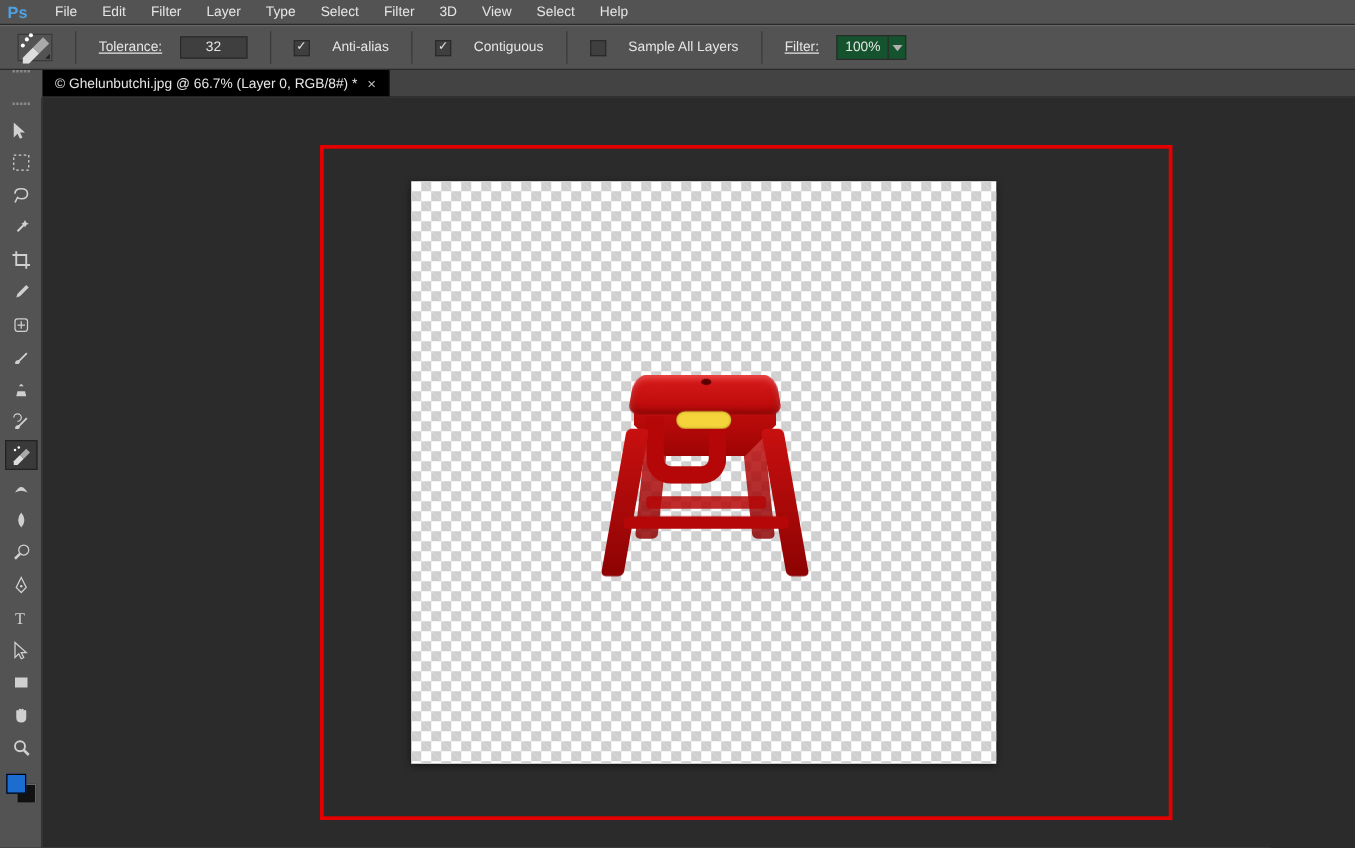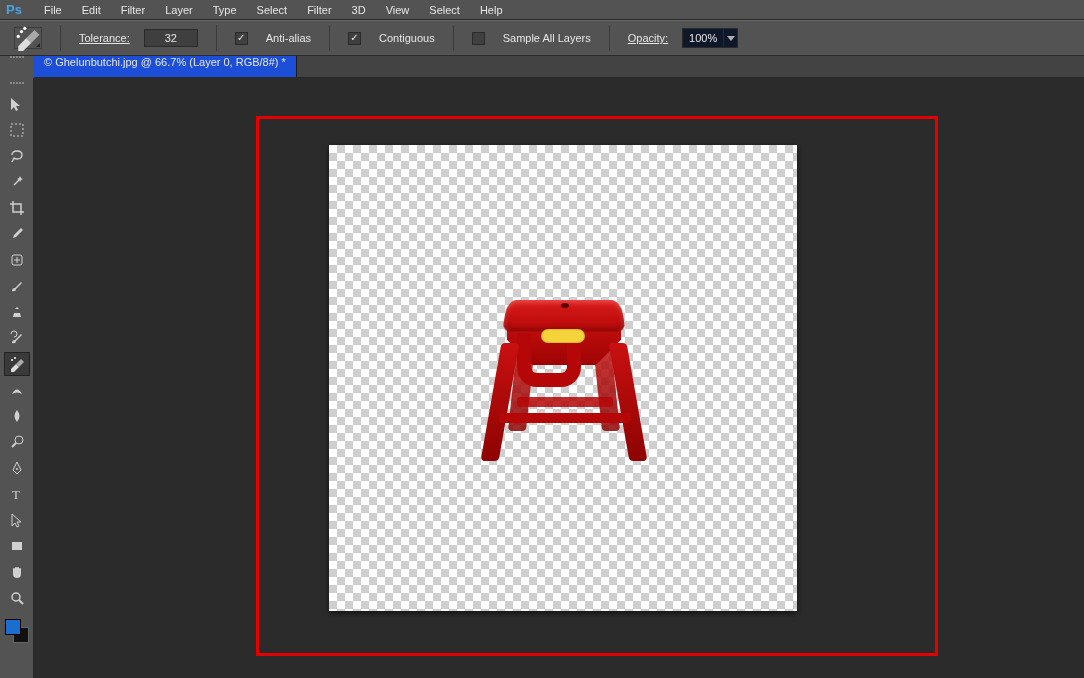--- a/index.html
+++ b/index.html
@@ -77,21 +77,21 @@
 .chk.checked::after {
   content: "✓";
   color: #e6e6e6;
   font-size: 10px;
   line-height: 1;
 }
 .opt-group { display: flex; align-items: center; gap: 14px; }
 .sep { width: 1px; height: 26px; background: #3a3a3a; margin: 0 4px; }
 .opacity-box {
   display: flex; align-items: center;
-  background: #0f172a;
+  background: #14532d;
   border: 1px solid #2a2a2a;
   height: 20px;
 }
 .opacity-val { padding: 0 6px; }
 .opacity-btn {
   width: 14px; height: 18px;
   border-left: 1px solid #2a2a2a;
   display: flex; align-items: center; justify-content: center;
 }
 .opacity-btn .dtri {
@@ -113,28 +113,27 @@
   position: absolute;
   left: 34px; top: 56px;
   right: 0;
   height: 22px;
   background: #434343;
   border-bottom: 1px solid #2a2a2a;
   display: flex;
   align-items: stretch;
 }
 .tab {
-  background: #1d4ed8;
+  background: #000000;
   border-right: 1px solid #1a1a1a;
   display: flex; align-items: center;
   padding: 0 10px;
   gap: 8px;
   font-size: 11px;
   color: #e6e6e6;
-  flex-direction: column;
 }
 .tab .close { color: #bbb; font-size: 12px; cursor: pointer; }
 
 .tools {
   position: absolute;
   left: 0; top: 78px;
   width: 34px;
   bottom: 0;
   background: #535353;
   border-right: 1px solid #2a2a2a;
@@ -313,21 +312,21 @@
   <label class="opt-group">
     <span class="chk checked"></span>
     <span>Contiguous</span>
   </label>
   <div class="sep"></div>
   <label class="opt-group">
     <span class="chk"></span>
     <span>Sample All Layers</span>
   </label>
   <div class="sep"></div>
-  <span class="opt-label">Opacity:</span>
+  <span class="opt-label">Filter:</span>
   <div class="opacity-box">
     <span class="opacity-val">100%</span>
     <span class="opacity-btn">
         <span class="dtri"></span>
       </span>
   </div>
 </div>
 
 <div class="handle-dots">
   <span></span>

